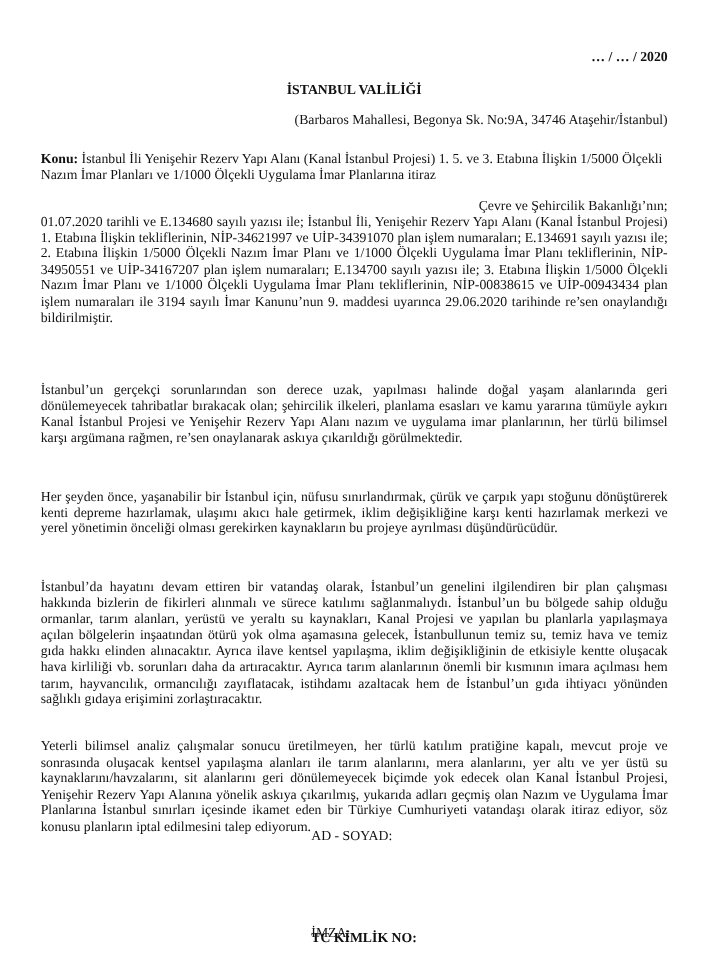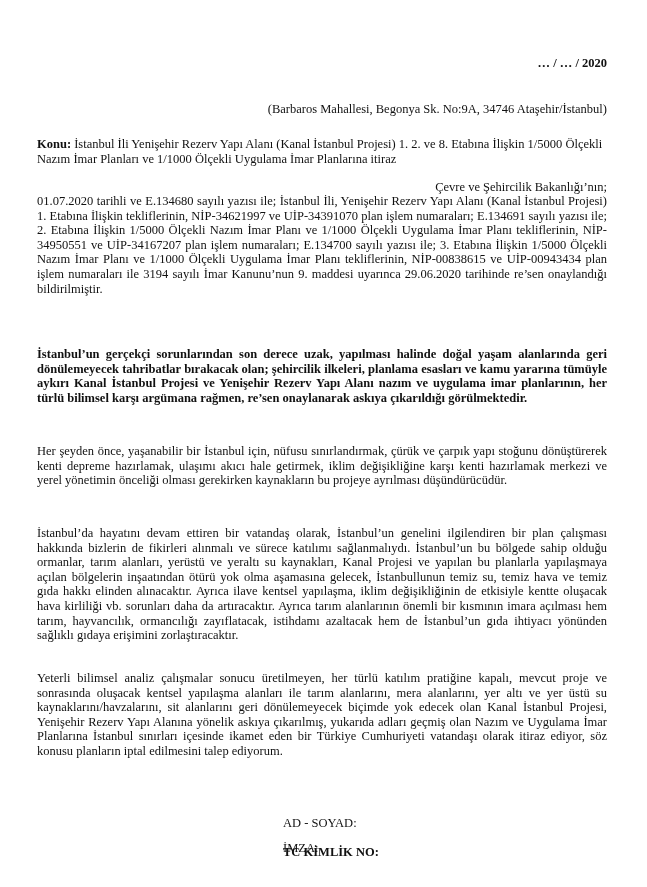--- a/index.html
+++ b/index.html
@@ -2,21 +2,21 @@
 <html><head>
   <meta charset="utf-8">
   <style>
     html, body { margin: 0; padding: 0; background: #ffffff; }
     body {
       width: 647px; height: 887px; overflow: hidden; position: relative;
       font-family: "Liberation Serif", serif; color: #111;
     }
     .page { position: absolute; left: 37px; top: 0; width: 570px; }
     .date {
-      position: absolute; top: 56px; right: 0;
+      position: absolute; top: 44px; right: 0;
       font-weight: bold; font-size: 12.5px;
     }
     .heading {
       position: absolute; top: 74px; left: 0; width: 570px; text-align: center;
       font-weight: bold; font-size: 12.5px; line-height: 14px;
     }
     .address {
       position: absolute; top: 102px; left: 0; width: 570px; text-align: right;
       font-size: 12.5px; line-height: 14px;
     }
@@ -25,43 +25,44 @@
       font-size: 12.5px; line-height: 15px;
     }
     .subject b { font-weight: bold; }
     .para {
       position: absolute; left: 0; width: 570px;
       font-size: 12.5px; line-height: 14.6px; text-align: justify;
       margin: 0;
     }
     .p0 { top: 180px; text-align: right; }
     .p1 { top: 194px; }
-    .p2 { top: 347px; font-weight: bold; }
+    .p2 { top: 347px; }
     .p3 { top: 444px; }
     .p4 { top: 526px; font-family: Liberation Serif, serif; }
     .p5 { top: 671px; }
     .sig {
       position: absolute; left: 283px; font-size: 12.5px; line-height: 14px;
     }
-    .s1 { top: 816px; text-align: right; }
+    .s1 { top: 753px; text-align: right; }
     .s2 { top: 845px; font-weight: bold; }
     .s3 { top: 841px; }
   </style>
 </head>
 <body>
 
 <div class="page">
   <div class="date">… / … / 2020</div>
 
   <div class="heading">
+    <div>İSTANBUL VALİLİĞİ</div>
   </div>
   <div class="address">(Barbaros Mahallesi, Begonya Sk. No:9A, 34746 Ataşehir/İstanbul)</div>
 
   <div class="subject">
-    <b>Konu:</b><span> İstanbul İli Yenişehir Rezerv Yapı Alanı (Kanal İstanbul Projesi) 1. 2. ve 8. Etabına İlişkin 1/5000 Ölçekli Nazım İmar Planları ve 1/1000 Ölçekli Uygulama İmar Planlarına itiraz</span>
+    <b>Konu:</b><span> İstanbul İli Yenişehir Rezerv Yapı Alanı (Kanal İstanbul Projesi) 1. 5. ve 3. Etabına İlişkin 1/5000 Ölçekli Nazım İmar Planları ve 1/1000 Ölçekli Uygulama İmar Planlarına itiraz</span>
   </div>
 
   <p class="para p0">Çevre ve Şehircilik Bakanlığı’nın;</p>
   <p class="para p1">01.07.2020 tarihli ve E.134680 sayılı yazısı ile; İstanbul İli, Yenişehir Rezerv Yapı Alanı (Kanal İstanbul Projesi) 1. Etabına İlişkin tekliflerinin, NİP-34621997 ve UİP-34391070 plan işlem numaraları; E.134691 sayılı yazısı ile;  2. Etabına İlişkin 1/5000 Ölçekli Nazım İmar Planı ve 1/1000 Ölçekli Uygulama İmar Planı tekliflerinin, NİP-34950551 ve UİP-34167207 plan işlem numaraları; E.134700 sayılı yazısı ile; 3. Etabına İlişkin 1/5000 Ölçekli Nazım İmar Planı ve 1/1000 Ölçekli Uygulama İmar Planı tekliflerinin, NİP-00838615 ve UİP-00943434 plan işlem numaraları ile 3194 sayılı İmar Kanunu’nun 9. maddesi uyarınca 29.06.2020 tarihinde re’sen onaylandığı bildirilmiştir.</p>
   <p class="para p2">İstanbul’un gerçekçi sorunlarından son derece uzak, yapılması halinde doğal yaşam alanlarında geri dönülemeyecek tahribatlar bırakacak olan; şehircilik ilkeleri, planlama esasları ve kamu yararına tümüyle aykırı Kanal İstanbul Projesi ve Yenişehir Rezerv Yapı Alanı nazım ve uygulama imar planlarının, her türlü bilimsel karşı argümana rağmen, re’sen onaylanarak askıya çıkarıldığı görülmektedir.</p>
   <p class="para p3">Her şeyden önce, yaşanabilir bir İstanbul için, nüfusu sınırlandırmak, çürük ve çarpık yapı stoğunu dönüştürerek kenti depreme hazırlamak, ulaşımı akıcı hale getirmek, iklim değişikliğine karşı kenti hazırlamak merkezi ve yerel yönetimin önceliği olması gerekirken kaynakların bu projeye ayrılması düşündürücüdür.</p>
   <p class="para p4">İstanbul’da hayatını devam ettiren bir vatandaş olarak, İstanbul’un genelini ilgilendiren bir plan çalışması hakkında bizlerin de fikirleri alınmalı ve sürece katılımı sağlanmalıydı. İstanbul’un bu bölgede sahip olduğu ormanlar, tarım alanları, yerüstü ve yeraltı su kaynakları, Kanal Projesi ve yapılan bu planlarla yapılaşmaya açılan bölgelerin inşaatından ötürü yok olma aşamasına gelecek, İstanbullunun temiz su, temiz hava ve temiz gıda hakkı elinden alınacaktır. Ayrıca ilave kentsel yapılaşma, iklim değişikliğinin de etkisiyle kentte oluşacak hava kirliliği vb. sorunları daha da artıracaktır. Ayrıca tarım alanlarının önemli bir kısmının imara açılması hem tarım, hayvancılık, ormancılığı zayıflatacak, istihdamı azaltacak hem de İstanbul’un gıda ihtiyacı yönünden sağlıklı gıdaya erişimini zorlaştıracaktır.</p>
   <p class="para p5">Yeterli bilimsel analiz çalışmalar sonucu üretilmeyen, her türlü katılım pratiğine kapalı, mevcut proje ve sonrasında oluşacak kentsel yapılaşma alanları ile tarım alanlarını, mera alanlarını, yer altı ve yer üstü su kaynaklarını/havzalarını, sit alanlarını geri dönülemeyecek biçimde yok edecek olan Kanal İstanbul Projesi, Yenişehir Rezerv Yapı Alanına yönelik askıya çıkarılmış, yukarıda adları geçmiş olan Nazım ve Uygulama İmar Planlarına İstanbul sınırları içesinde ikamet eden bir Türkiye Cumhuriyeti vatandaşı olarak itiraz ediyor, söz konusu planların iptal edilmesini talep ediyorum.</p>
 </div>
 

